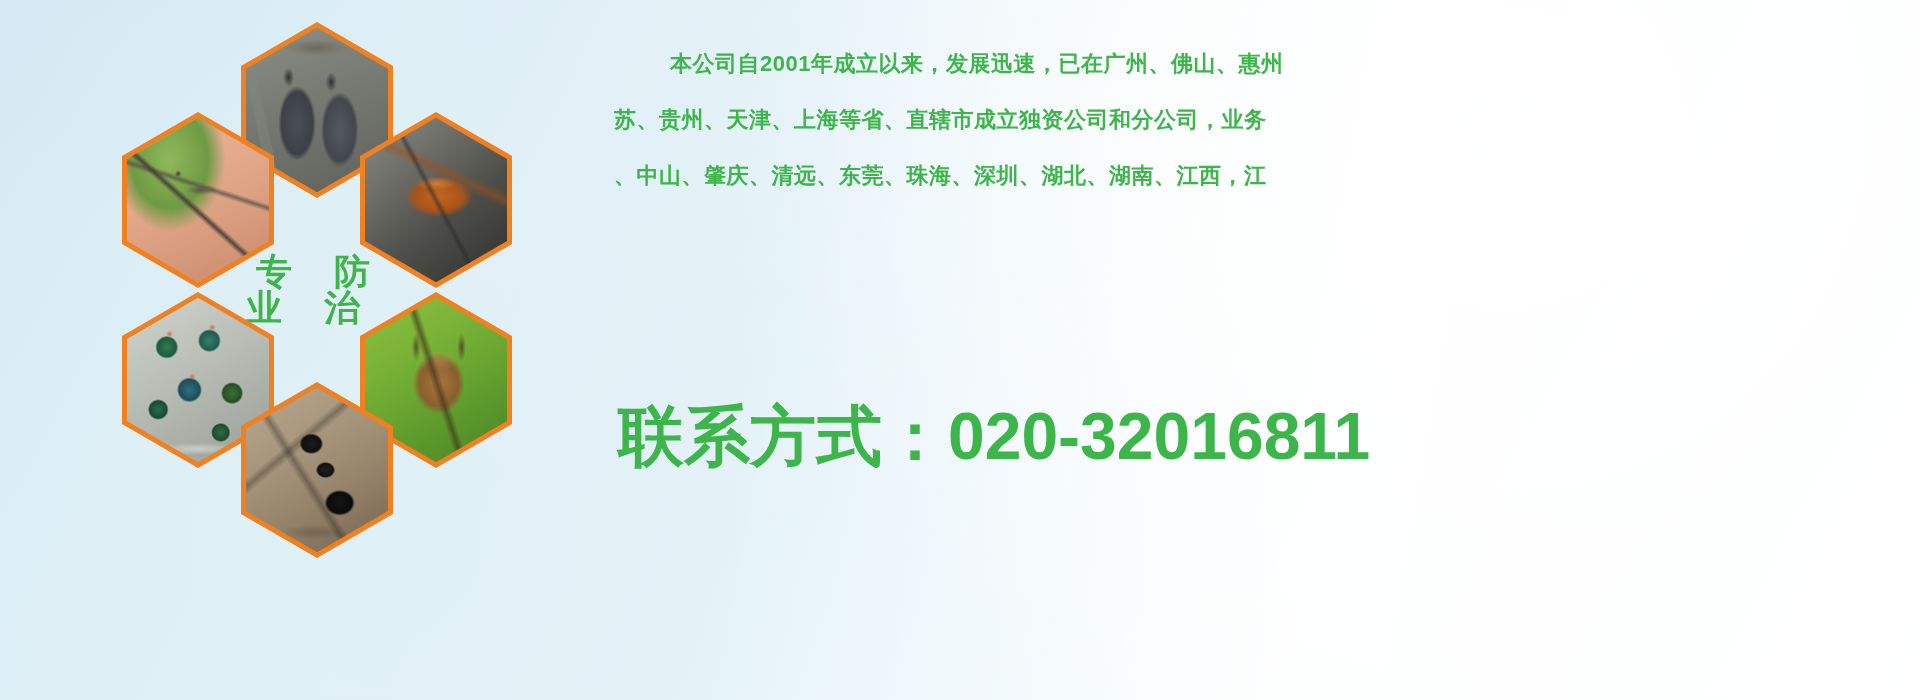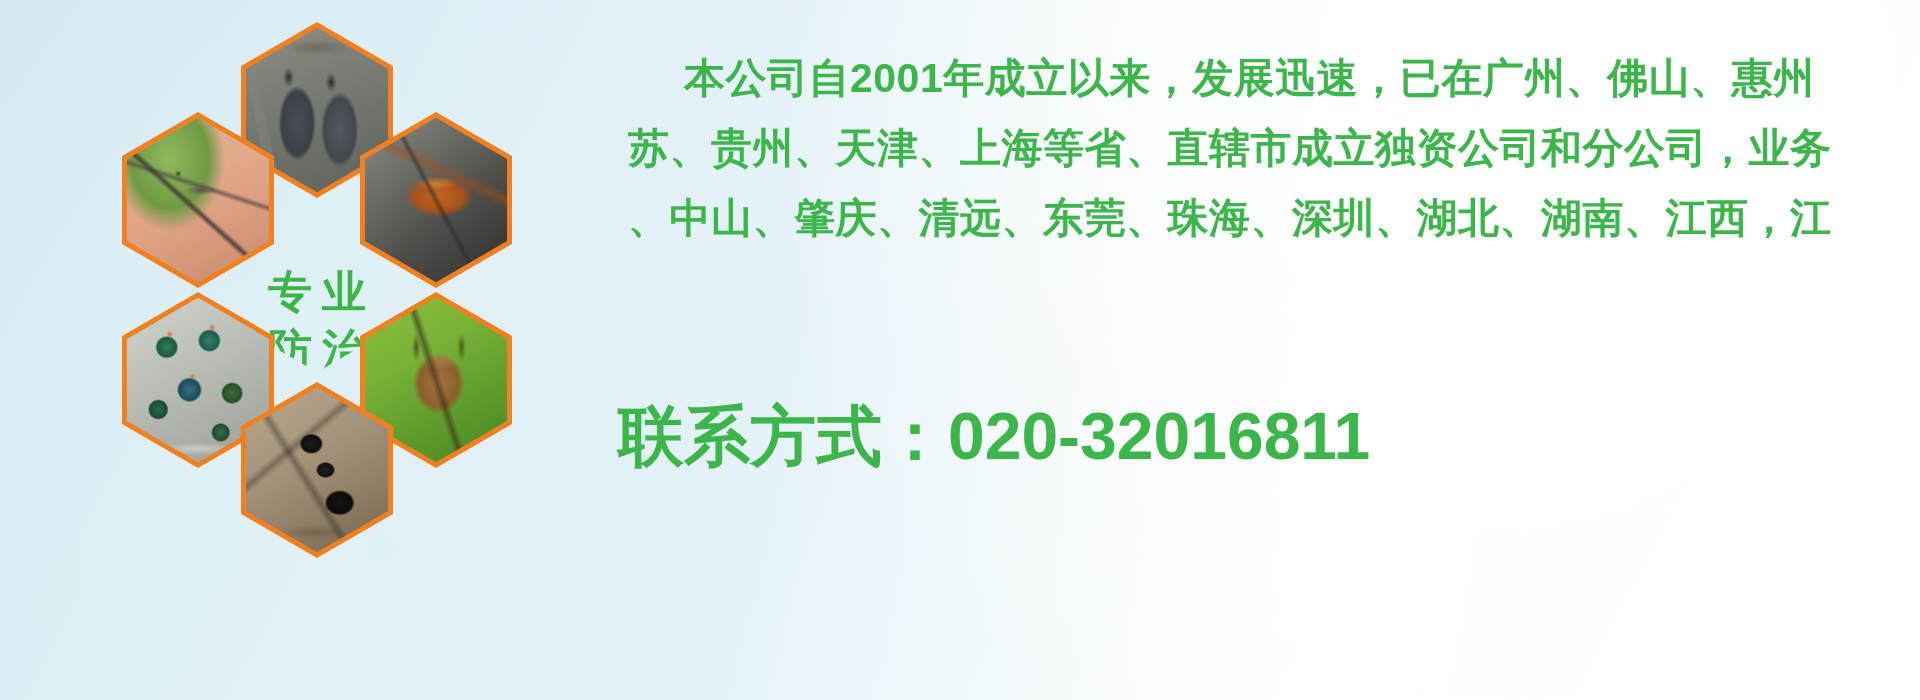--- a/index.html
+++ b/index.html
@@ -41,23 +41,23 @@
   .h-mosq   {left:34px;  top:102px;}
   .h-roach  {left:272px; top:102px;}
   .h-center {left:153px; top:192px;}
   .h-flies  {left:34px;  top:282px;}
   .h-bug    {left:272px; top:282px;}
   .h-ant    {left:153px; top:372px;}
 
   .h-center{background:transparent;}
   .h-center .inner{background:transparent;}
   .center-text{
-    position:absolute;inset:0;display:flex;flex-direction:column;
+    position:absolute;inset:0;display:flex;flex-direction:row;
     align-items:center;justify-content:flex-end;gap:14px;
-    color:#3cb54a;font-weight:700;font-size:44px;letter-spacing:10px;
+    color:#3cb54a;font-weight:700;font-size:36px;letter-spacing:10px;
     text-indent:10px;line-height:1;
     text-shadow:0 1px 0 rgba(255,255,255,.7);
   }
 
   
   .art-rats{
     background:
       radial-gradient(ellipse 26px 52px at 36% 58%, #4a4f56 0%, #3c4148 60%, rgba(60,65,72,0) 72%),
       radial-gradient(ellipse 26px 52px at 66% 62%, #555a61 0%, #42474e 60%, rgba(66,71,78,0) 72%),
       radial-gradient(ellipse 50px 12px at 50% 12%, #6f6a5e 0%, rgba(111,106,94,0) 70%),
@@ -140,22 +140,22 @@
       linear-gradient(-40deg,rgba(20,18,14,0) 62%,rgba(20,18,14,.3) 65%,rgba(20,18,14,0) 68%),
       radial-gradient(ellipse 46px 10px at 48% 88%, rgba(90,78,62,.5), rgba(90,78,62,0) 75%);
   }
 
   
   .copy{
     position:absolute;left:614px;top:36px;width:1270px;z-index:4;
     color:#3cb54a;
   }
   .para{
-    font-size:41px;line-height:56px;font-weight:600;
-    letter-spacing:.5px;margin:14px;
+    font-size:22px;line-height:56px;font-weight:600;
+    letter-spacing:.5px;margin:0;
   }
   .para .indent{display:inline-block;width:56px;}
 
   .contact{
     position:absolute;left:618px;top:398px;z-index:4;color:#3cb54a;
   }
   .contact-line{
     font-size:66px;line-height:76px;font-weight:600;white-space:nowrap;
   }
   .contact-line.second{padding-left:286px;}

